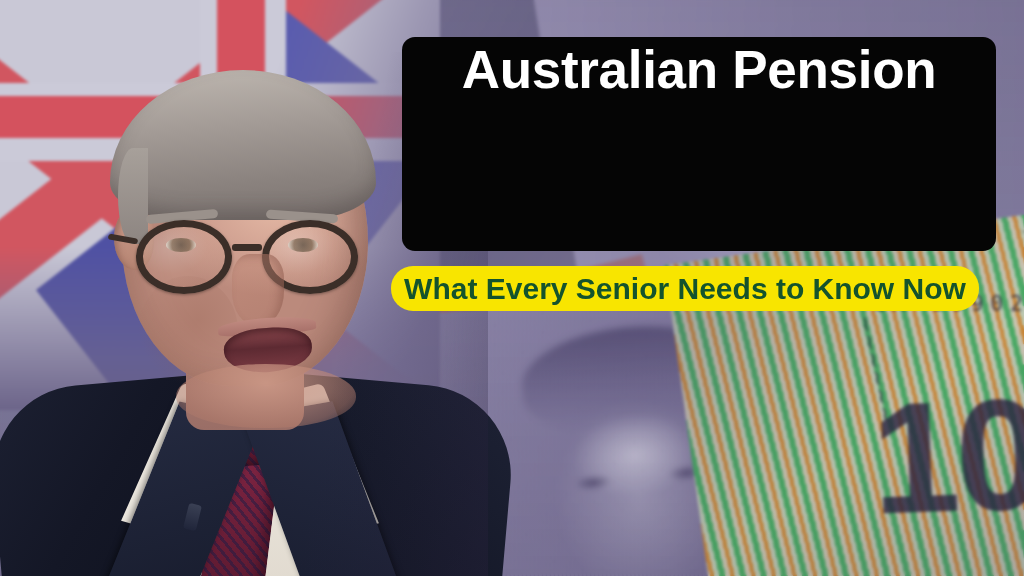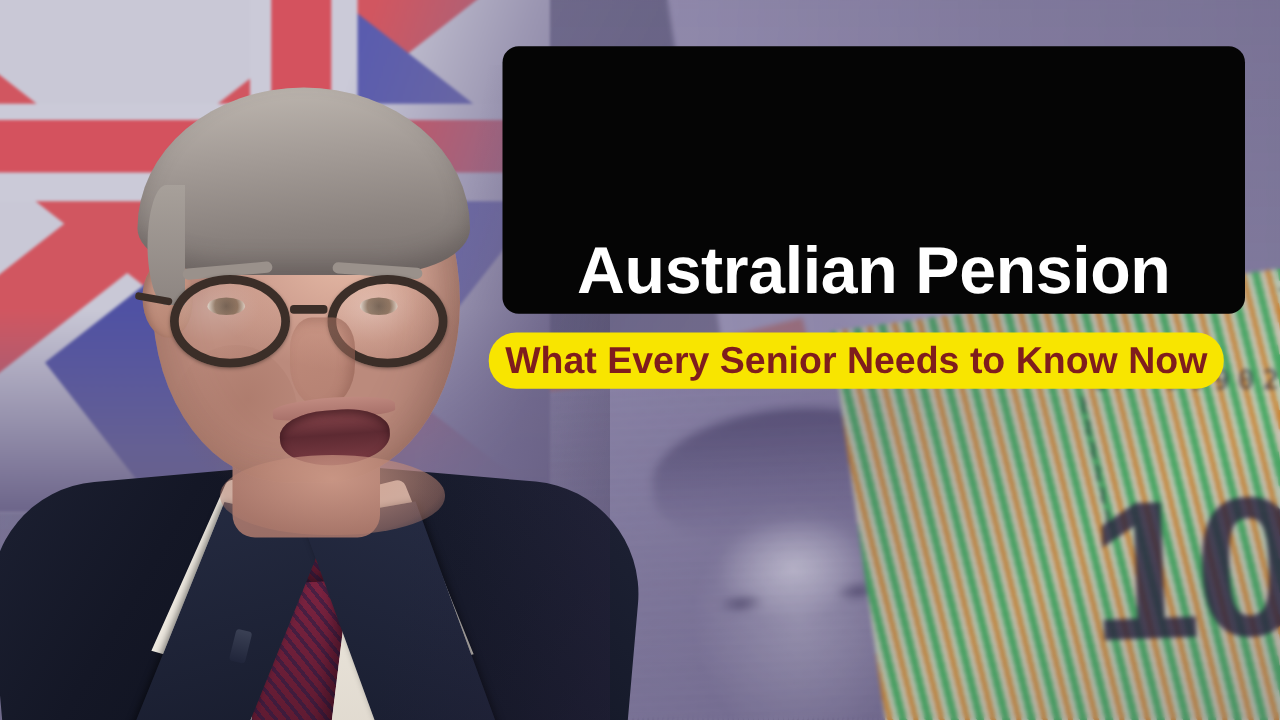--- a/index.html
+++ b/index.html
@@ -371,21 +371,21 @@
     pointer-events:none;
   }
 
   
   .title-card {
     position:absolute;
     left:402px; top:37px; width:594px; height:214px;
     background:#050505;
     border-radius:13px;
     display:flex; flex-direction:column;
-    align-items:center; justify-content:flex-end;
+    align-items:center; justify-content:space-between;
     padding:0 16px;
   }
   .title-line {
     color:#ffffff;
     font-family:"Liberation Sans", sans-serif;
     font-weight:700;
     font-size:53px;
     line-height:1.26;
     letter-spacing:-.3px;
     text-align:center;
@@ -396,21 +396,21 @@
     position:absolute;
     left:372px; top:264px; width:626px;
     text-align:center;
   }
   .subtitle {
     display:inline;
     font-family:"Liberation Sans", sans-serif;
     font-weight:700;
     font-size:30px;
     line-height:1.68;
-    color:#7f1d1d;
+    color:#14532d;
     background:#f8e500;
     padding:6px 13px;
     border-radius:22px;
     -webkit-box-decoration-break:clone;
     box-decoration-break:clone;
   }
 </style>
 </head>
 <body>
 

